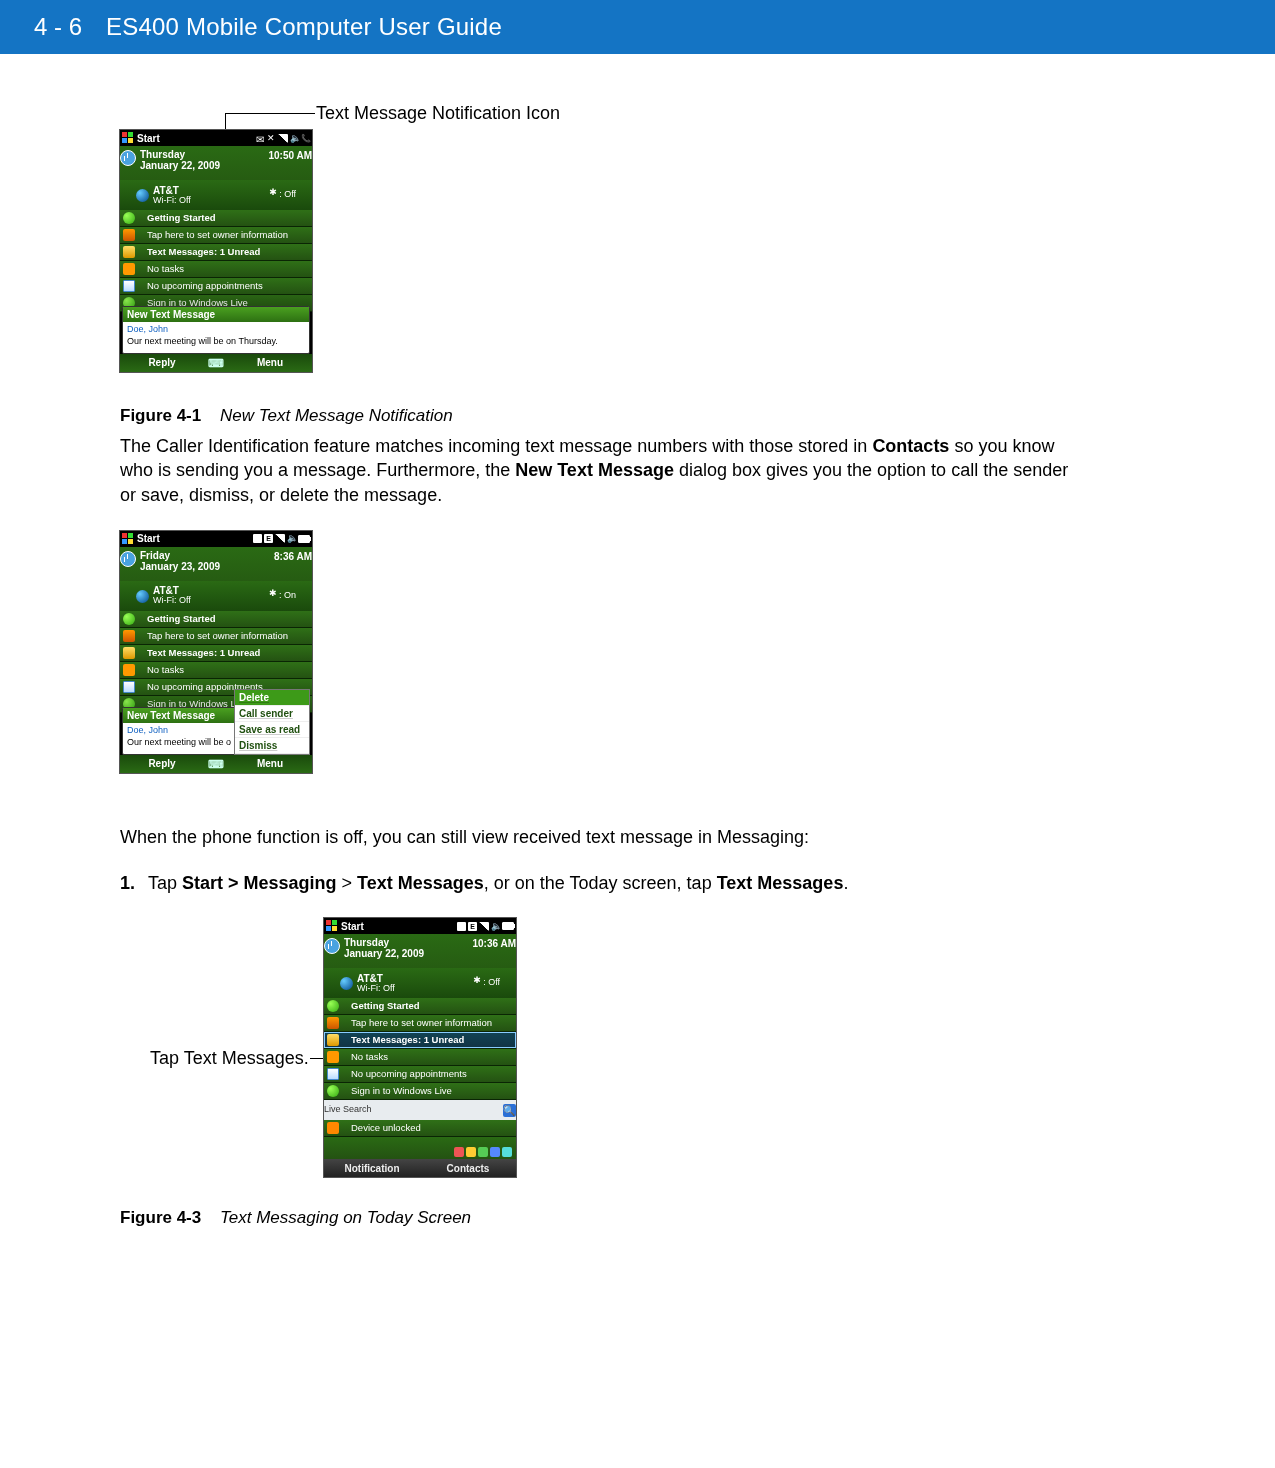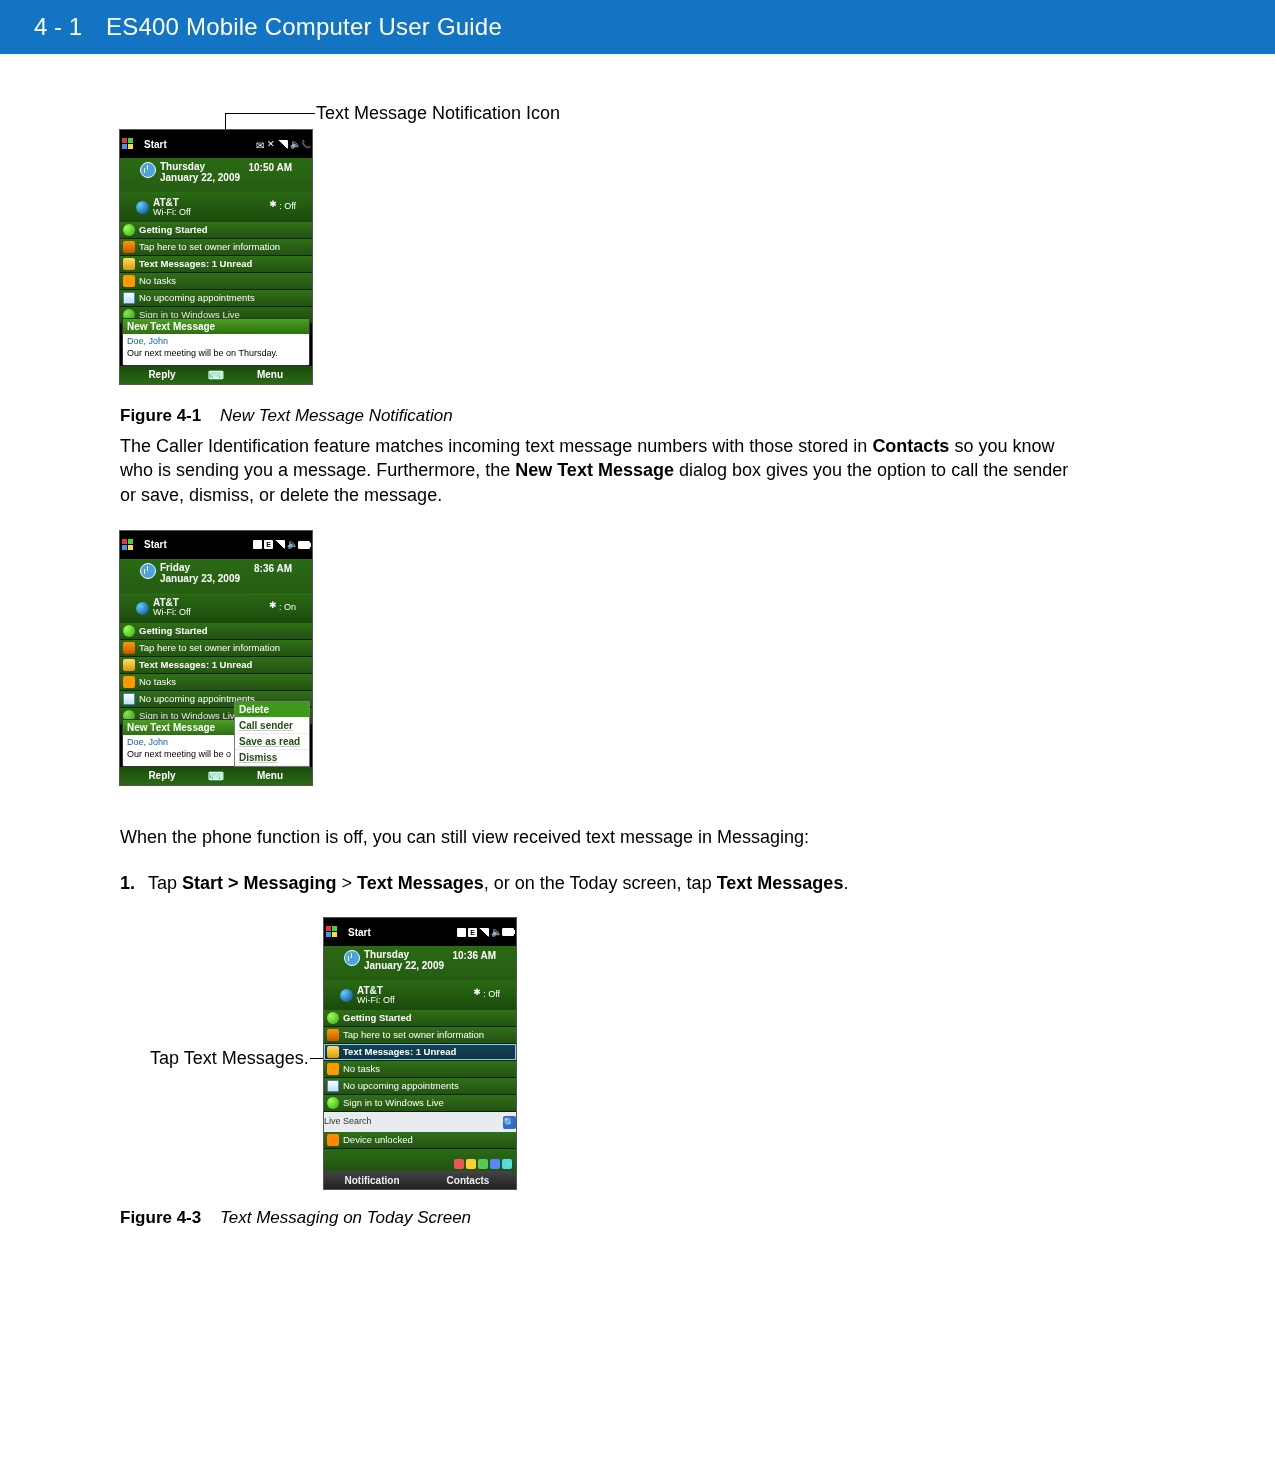--- a/index.html
+++ b/index.html
@@ -76,25 +76,25 @@
     display: flex;
     align-items: center;
     padding: 1px 3px;
     box-sizing: border-box;
     background: linear-gradient(#2a6a14, #1a4a0c);
     border-bottom: 1px solid #0a2504;
     min-height: 16px;
   }
   .p-taskbar {
     background: #000;
-    height: 28px;
+    height: 16px;
     display: flex;
     align-items: center;
     padding: 0 2px;
-    gap: 10px;
+    gap: 3px;
   }
   .p-winicon {
     width: 12px; height: 12px;
     display: inline-block;
     position: relative;
   }
   .p-winicon::before {
     content: "";
     position: absolute;
     left: 0; top: 0;
@@ -110,21 +110,21 @@
     margin-left: auto;
     display: flex;
     gap: 2px;
     align-items: center;
     color: #fff;
     font-size: 9px;
   }
   .p-date {
     display: flex;
     align-items: flex-start;
-    padding: 3px 20px;
+    padding: 3px 0;
     background: linear-gradient(#2a6a14, #265c12);
     min-height: 28px;
   }
   .p-date .clockicon {
     width: 14px; height: 14px;
     border-radius: 50%;
     background: #4aa3e0;
     margin-right: 4px;
     flex-shrink: 0;
     border: 1px solid #fff;
@@ -193,20 +193,21 @@
     font-size: 9px;
     color: #fff;
     position: absolute;
     left: -2px;
     top: -2px;
   }
   .p-item {
     background: linear-gradient(#2f7017, #245212);
     min-height: 17px;
     font-size: 9.5px;
+    gap: 8px;
   }
   .p-item.bold {
     font-weight: bold;
   }
   .p-micon {
     width: 12px; height: 12px;
     margin-right: 4px;
     flex-shrink: 0;
     display: inline-flex;
     align-items: center;
@@ -394,21 +395,21 @@
   .sb-phone::before { content:"📞"; font-size:8px; }
 
   .fig-block { margin-top: 6px; }
 </style>
 </head>
 <body>
 
 <div class="page">
 
   <div class="header-blue">
-    <span class="header-pagenum">4 - 1</span>
+    <span class="header-pagenum">4 - 6</span>
     <span class="header-title">ES400 Mobile Computer User Guide</span>
   </div>
 
   <div class="content">
 
     <div class="callout-wrap" style="height:290px;">
       <span class="callout-label-top" style="left:196px; top:-3px;">Text Message Notification Icon</span>
       <div class="callout-line-top-h" style="left:105px; top:7px; width:90px;"></div>
       <div class="callout-line-top-v" style="left:105px; top:7px; height:22px;"></div>
 

